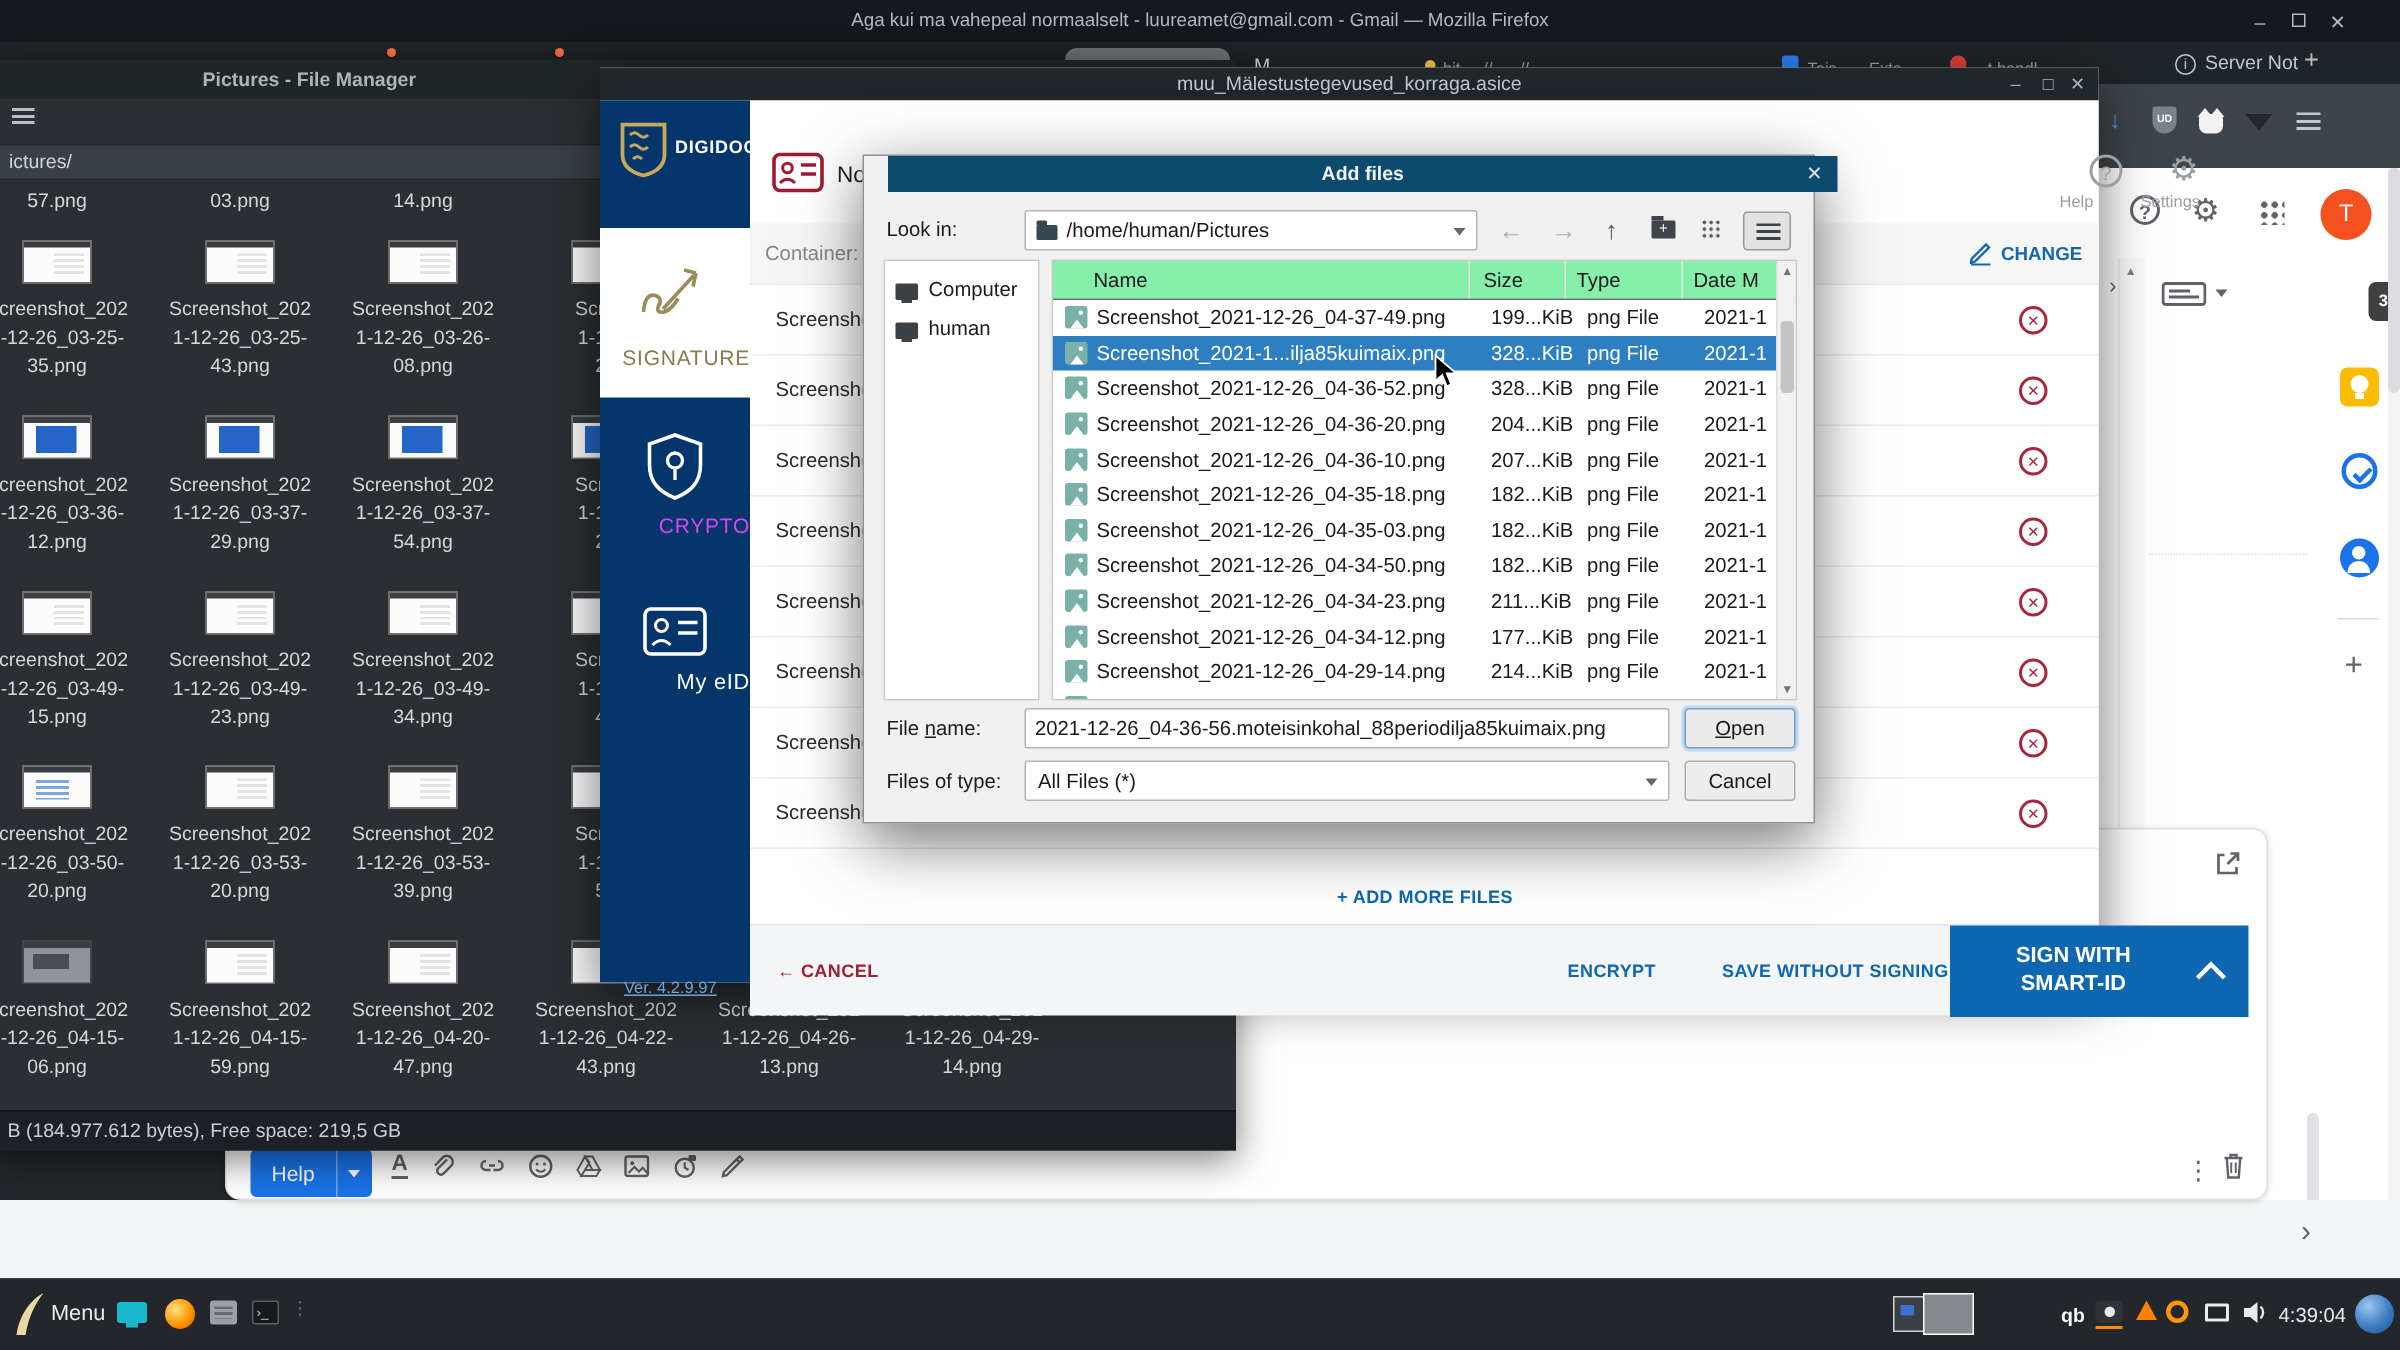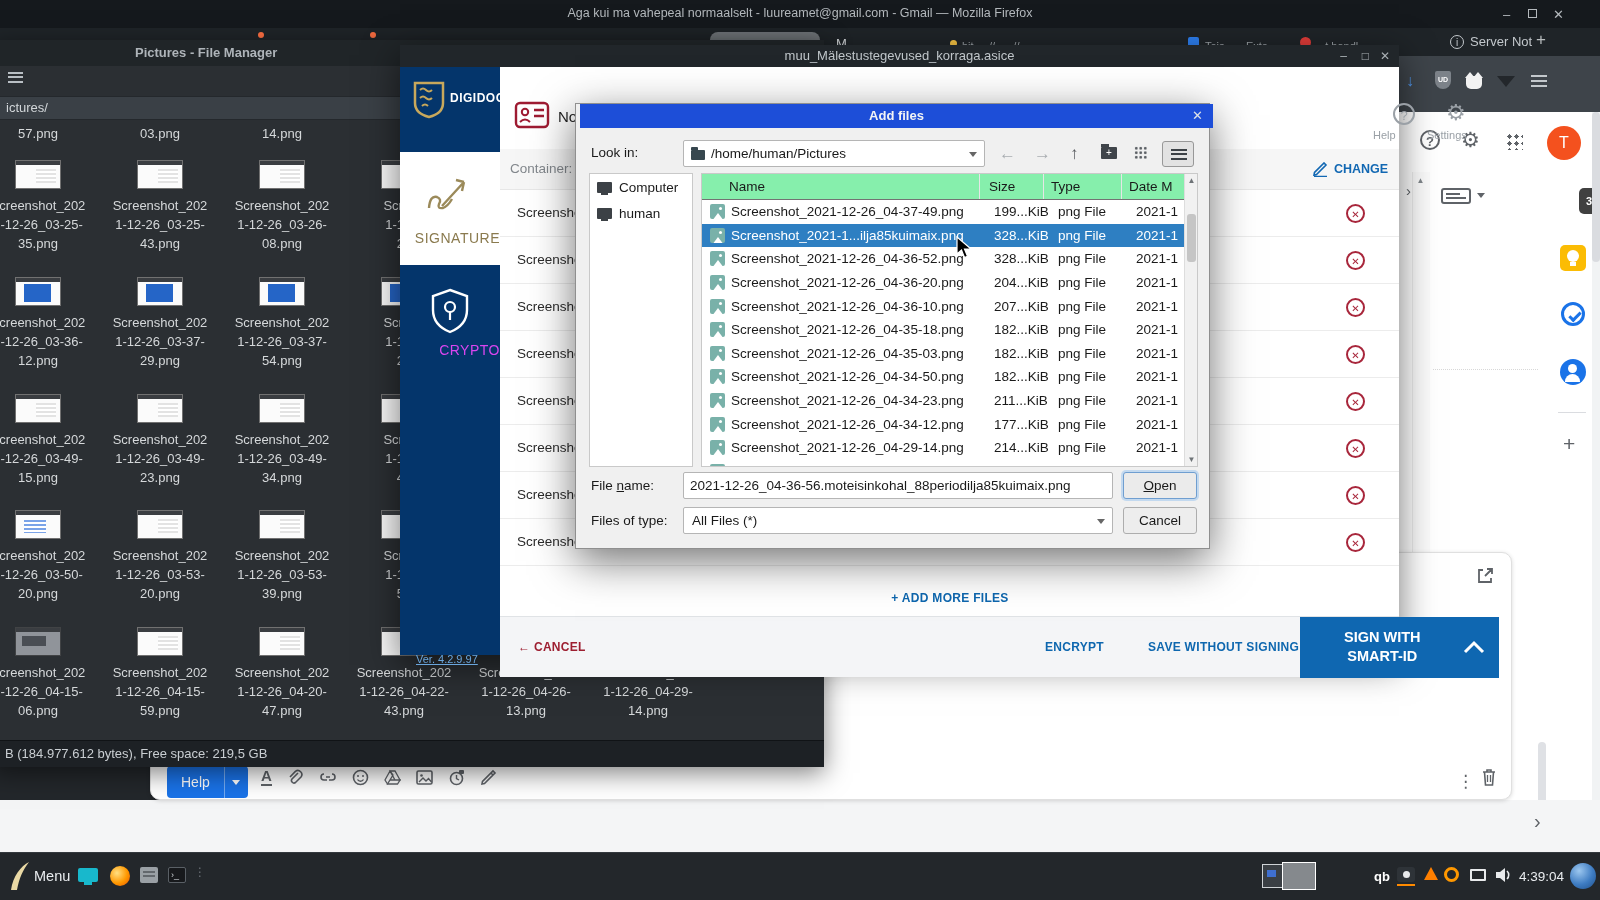--- a/index.html
+++ b/index.html
@@ -92,37 +92,37 @@
   .dd-row-label{position:absolute;left:17px;top:15px;font-size:13.5px;color:#2b2b2b;}
   .dd-remove{position:absolute;right:34px;top:14px;width:19px;height:19px;border:2px solid #a8263b;border-radius:50%;color:#a8263b;font-size:10px;line-height:18px;text-align:center;font-weight:bold;}
   .dd-remove::after{content:"✕";}
   .dd-addmore{left:100px;top:524px;width:700px;text-align:center;font-size:12px;font-weight:bold;color:#0e67af;letter-spacing:.3px;}
   .dd-footer{left:0;top:549px;width:899px;height:61px;background:#f4f5f7;border-top:1px solid #e0e3e6;}
   .dd-foot-link{font-size:12px;font-weight:bold;letter-spacing:.3px;}
   .dd-sign{left:800px;top:0;width:199px;height:61px;background:#0f67b1;color:#fff;}
   .dd-sign-text{left:44px;top:11px;font-size:14.5px;font-weight:bold;line-height:19px;text-align:center;}
   
   .dlg{left:575px;top:103px;width:635px;height:446px;background:#f0f0f0;border:1px solid #8f8f8f;box-shadow:0 12px 40px rgba(0,0,0,.55);}
-  .dlg-titlebar{left:4px;top:0;width:100%;height:24px;background:#1d4ed8;text-decoration:underline;}
+  .dlg-titlebar{left:16px;top:0;width:100%;height:24px;background:#0c4a6e;text-decoration:underline;}
   .dlg-title{left:0;right:0;top:4px;text-align:center;color:#f2f4f5;font-size:13px;font-weight:bold;}
   .dlg-x{right:10px;top:4px;color:#dfe3e6;font-size:13px;font-weight:bold;}
   .dlg label,.dlg-label{font-size:13.5px;color:#1a1a1a;}
   .field{background:#fff;border:1px solid #b5b5b5;border-radius:2px;font-size:13.5px;color:#1a1a1a;}
   .combo-caret{position:absolute;right:7px;top:11px;width:0;height:0;border-left:4px solid transparent;border-right:4px solid transparent;border-top:5px solid #666;}
   .folder-glyph{width:14px;height:10px;background:#37474f;border-radius:1px;position:relative;}
   .folder-glyph::before{content:"";position:absolute;left:0;top:-3px;width:7px;height:3px;background:#37474f;border-radius:1px 1px 0 0;}
   .nav-ic{font-size:17px;color:#a9adb1;}
   .nav-up{color:#55585c;}
   .newf{width:16px;height:12px;background:#3f444a;border-radius:1px;color:#fff;font-size:10px;line-height:12px;text-align:center;}
   .newf::before{content:"";position:absolute;left:0;top:-3px;width:8px;height:3px;background:#3f444a;}
   .gridic{width:14px;height:14px;background:radial-gradient(#585d62 1.2px,transparent 1.4px);background-size:4.5px 4.5px;}
   .listbtn{width:32px;height:26px;background:#e2e2e2;border:1px solid #989898;border-radius:3px;}
   .listic{position:absolute;left:8px;top:7px;width:16px;height:11px;background:repeating-linear-gradient(#3c4146 0 2px,transparent 2px 4.5px);}
   .places{left:13px;top:69px;width:104px;height:294px;background:#fff;border:1px solid #c9c9c9;}
-  .place{display:flex;align-items:center;gap:7px;height:26px;padding-left:7px;font-size:13.5px;color:#1a1a1a;}
+  .place{display:flex;align-items:flex-end;gap:7px;height:26px;padding-left:7px;font-size:13.5px;color:#1a1a1a;}
   .pc-ic{width:15px;height:11px;background:#3c4146;border-radius:1px;position:relative;}
   .pc-ic::after{content:"";position:absolute;left:4px;top:11px;width:7px;height:2px;background:#3c4146;}
   .ftable{left:125px;top:69px;width:497px;height:294px;background:#fff;border:1px solid #c9c9c9;overflow:hidden;}
   .fhead{display:flex;height:26px;border-bottom:1px solid #737373;background:#86efac;font-size:13.5px;color:#1a1a1a;align-items:center;}
   .fhead span{border-right:1px solid #e6e6e6;height:100%;line-height:25px;}
   .dlg-rows{position:absolute;left:0;top:26px;right:13px;bottom:0;overflow:hidden;}
   .dlg-row{display:flex;align-items:center;height:23.6px;font-size:13.5px;color:#1a1a1a;}
   .dlg-row[data-selected="true"]{background:#2e7fc2;color:#fff;}
   .f-ico{flex:none;width:15px;height:15px;margin:0 6px 0 8px;background:#79b1a9;border-radius:2px;position:relative;overflow:hidden;}
   .f-ico::before{content:"";position:absolute;right:3px;top:3px;width:3px;height:3px;border-radius:50%;background:#fff;}
@@ -458,20 +458,29 @@
         <span class="abs dd-tab-label" style="top:78px;color:#8a7a4e;">SIGNATURE</span>
       </div>
       <div class="abs" style="left:0;top:205px;width:100px;height:105px;">
         <svg class="abs" style="left:31px;top:16px;" width="38" height="46" viewBox="0 0 38 46">
           <path d="M19 2L36 8v14c0 12-7 18-17 22C9 40 2 34 2 22V8z" fill="none" stroke="#fff" stroke-width="2.4"></path>
           <circle cx="19" cy="19" r="5" fill="none" stroke="#fff" stroke-width="2.2"></circle>
             <path d="M19 24v8" stroke="#fff" stroke-width="2.2"></path>
         </svg>
         <span class="abs dd-tab-label" style="top:70px;color:#d946ef;">CRYPTO</span>
       </div>
+      <div class="abs" style="left:0;top:325px;width:100px;height:100px;">
+        <svg class="abs" style="left:28px;top:12px;" width="44" height="34" viewBox="0 0 44 34">
+          <rect x="2" y="2" width="40" height="30" rx="4" fill="none" stroke="#fff" stroke-width="2.4"></rect>
+          <circle cx="13" cy="13" r="4" fill="none" stroke="#fff" stroke-width="2"></circle>
+            <path d="M7 26q6-6 12 0" fill="none" stroke="#fff" stroke-width="2"></path>
+          <path d="M24 11h13M24 18h13" stroke="#fff" stroke-width="2.4"></path>
+        </svg>
+        <span class="abs dd-tab-label" style="top:55px;color:#fff;font-size:14.5px;">My eID</span>
+      </div>
       <span class="abs dd-ver">Ver. 4.2.9.97</span>
     </div>
     <div class="abs dd-main">
       <svg class="abs" style="left:14px;top:34px;" width="36" height="28" viewBox="0 0 36 28">
         <rect x="2" y="2" width="32" height="24" rx="4" fill="none" stroke="#9e1b32" stroke-width="2.4"></rect>
         <circle cx="11" cy="11" r="3.2" fill="none" stroke="#9e1b32" stroke-width="2"></circle>
           <path d="M6 21q5-5 10 0" fill="none" stroke="#9e1b32" stroke-width="2"></path>
         <path d="M20 9h10M20 15h10" stroke="#9e1b32" stroke-width="2.4"></path>
       </svg>
       <span class="abs dd-warntext" style="left:58px;top:41px;">No card readers found</span>

